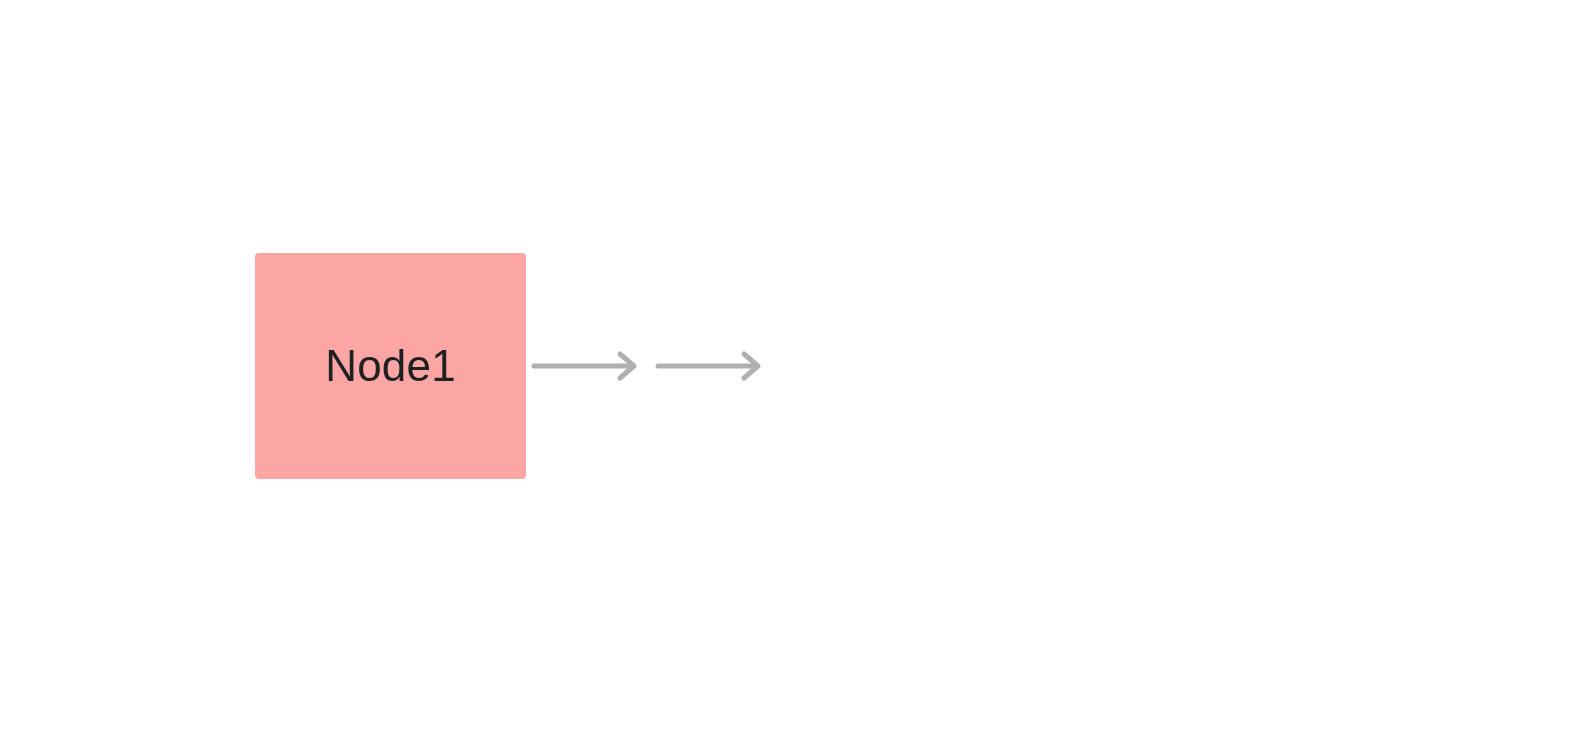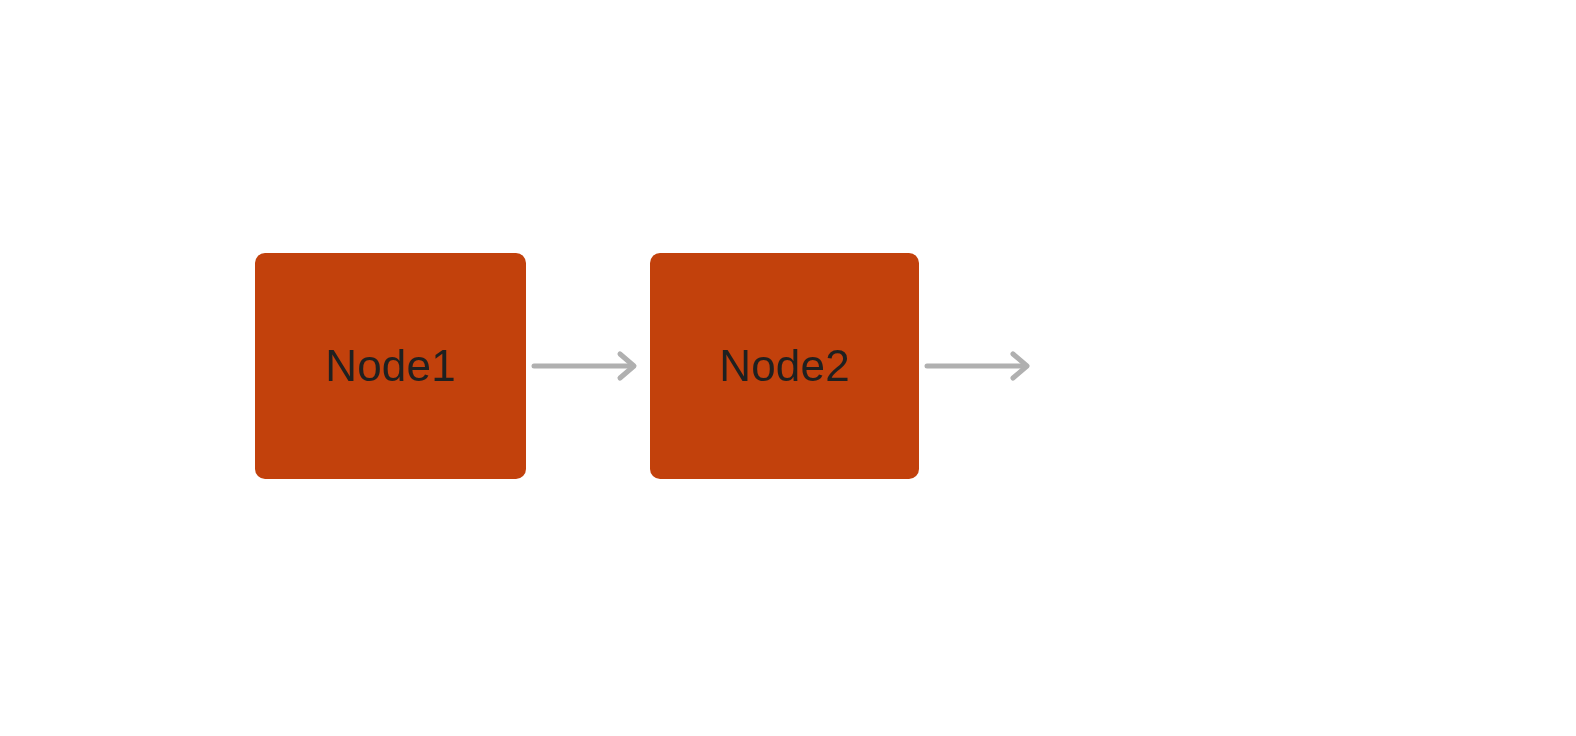--- a/index.html
+++ b/index.html
@@ -26,22 +26,22 @@
     left: 255px;
     top: 253px;
     width: 1058px;
     height: 226px;
     display: flex;
     flex-direction: row;
     align-items: center;
   }
 
   .node {
-    background: #c2410c;
-    border-radius: 10px;
+    background: #fca5a5;
+    border-radius: 4px;
     height: 226px;
     display: flex;
     align-items: center;
     justify-content: center;
     box-sizing: border-box;
   }
 
   .node-label {
     font-family: "Liberation Sans", sans-serif;
     font-size: 44px;
@@ -81,23 +81,20 @@
       <span class="node-label">Node1</span>
     </div>
 
     <div class="edge">
       <svg width="112" height="30" viewBox="0 0 112 30" aria-hidden="true">
         <line x1="2" y1="15" x2="98" y2="15" stroke="#b0b0b0" stroke-width="5" stroke-linecap="round"></line>
         <polyline points="88,3 102,15 88,27" fill="none" stroke="#b0b0b0" stroke-width="5" stroke-linecap="round" stroke-linejoin="round"></polyline>
       </svg>
     </div>
 
-    <div class="node node-2">
-      <span class="node-label">Node2</span>
-    </div>
 
     <div class="edge">
       <svg width="112" height="30" viewBox="0 0 112 30" aria-hidden="true">
         <line x1="2" y1="15" x2="98" y2="15" stroke="#b0b0b0" stroke-width="5" stroke-linecap="round"></line>
         <polyline points="88,3 102,15 88,27" fill="none" stroke="#b0b0b0" stroke-width="5" stroke-linecap="round" stroke-linejoin="round"></polyline>
       </svg>
     </div>
 
 
   </div>

